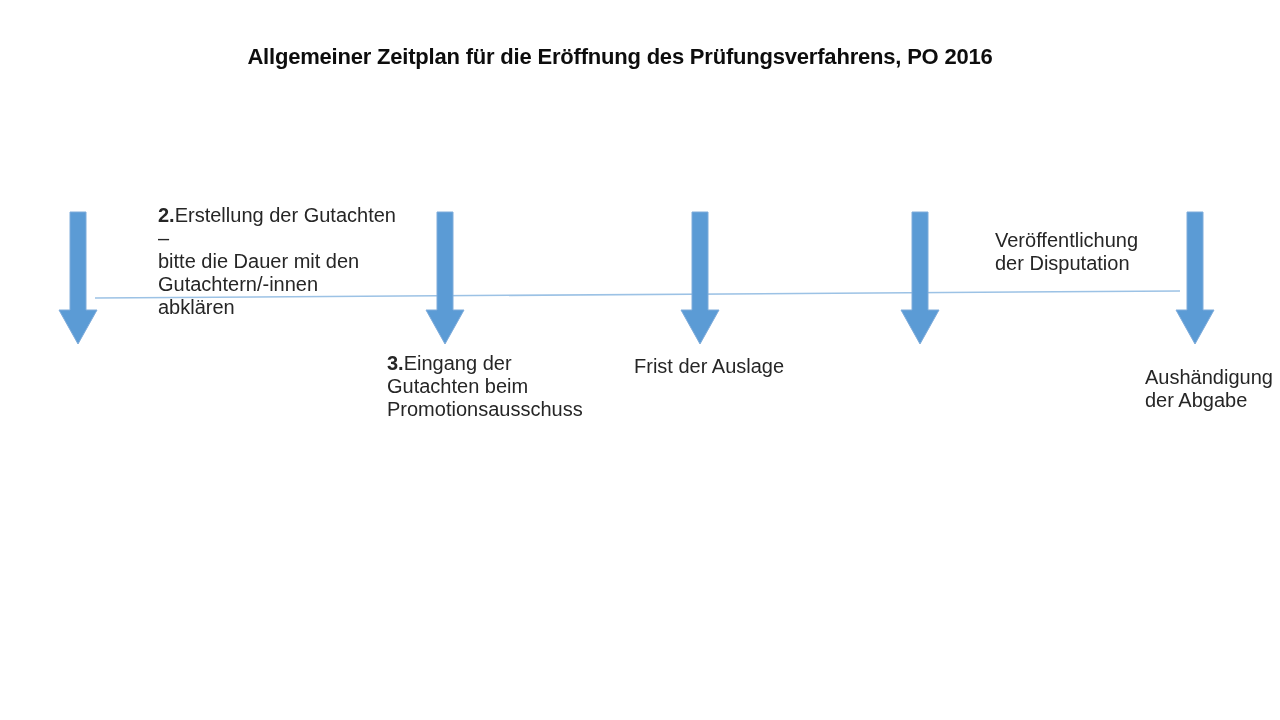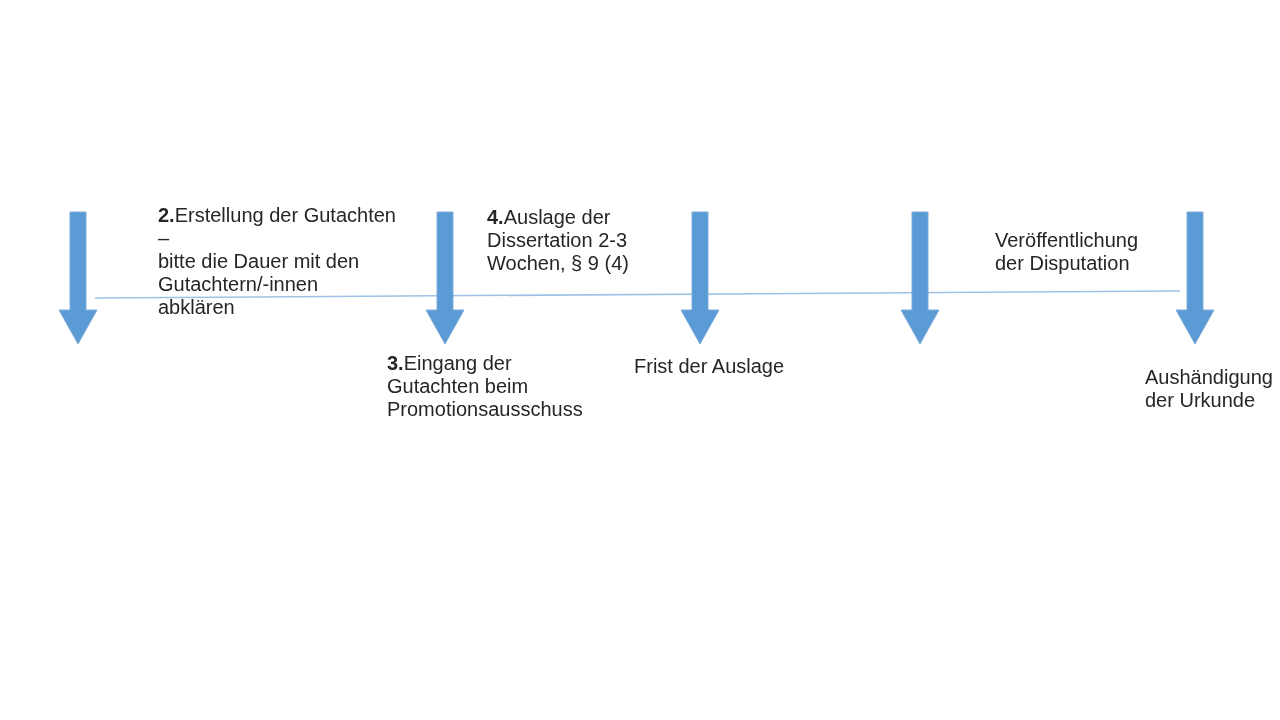--- a/index.html
+++ b/index.html
@@ -43,41 +43,37 @@
   }
   .label .txt {
     white-space: pre-line;
   }
 </style>
 </head>
 <body>
 
 <div class="canvas">
 
+  <h1 class="title">Allgemeiner Zeitplan für die Eröffnung des Prüfungsverfahrens, PO 2016</h1>
 
   <svg class="layer" width="1280" height="720" viewBox="0 0 1280 720" aria-hidden="true">
     <line x1="95" y1="298" x2="1180" y2="291" stroke="#9CC2E5" stroke-width="1.6"></line>
     <polygon points="70,212 86,212 86,310 97,310 78,344 59,310 70,310" fill="#5B9BD5" stroke="#7FACDB" stroke-width="1"></polygon>
     <polygon points="437,212 453,212 453,310 464,310 445,344 426,310 437,310" fill="#5B9BD5" stroke="#7FACDB" stroke-width="1"></polygon>
     <polygon points="692,212 708,212 708,310 719,310 700,344 681,310 692,310" fill="#5B9BD5" stroke="#7FACDB" stroke-width="1"></polygon>
     <polygon points="912,212 928,212 928,310 939,310 920,344 901,310 912,310" fill="#5B9BD5" stroke="#7FACDB" stroke-width="1"></polygon>
     <polygon points="1187,212 1203,212 1203,310 1214,310 1195,344 1176,310 1187,310" fill="#5B9BD5" stroke="#7FACDB" stroke-width="1"></polygon>
   </svg>
 
   <div class="label" style="left:158px; top:204px; width:240px">
     <span class="num">2.</span><span class="txt">Erstellung der Gutachten –
 bitte die Dauer mit den
 Gutachtern/-innen abklären</span>
   </div>
 
-  <div class="label" style="left:487px; top:206px; width:180px">
-    <span class="num">4.</span><span class="txt">Auslage der
-Dissertation 2-3
-Wochen, § 9 (4)</span>
-  </div>
 
 
   <div class="label" style="left:995px; top:229px; width:180px">
     <span class="txt">Veröffentlichung
 der Disputation</span>
   </div>
 
 
   <div class="label" style="left:387px; top:352px; width:220px">
     <span class="num">3.</span><span class="txt">Eingang der
@@ -85,16 +81,16 @@
 Promotionsausschuss</span>
   </div>
 
   <div class="label" style="left:634px; top:355px; width:180px">
     <span class="txt">Frist der Auslage</span>
   </div>
 
 
   <div class="label" style="left:1145px; top:366px; width:140px">
     <span class="txt">Aushändigung
-der Urkunde</span>
+der Abgabe</span>
   </div>
 
 </div>
 
 </body></html>

